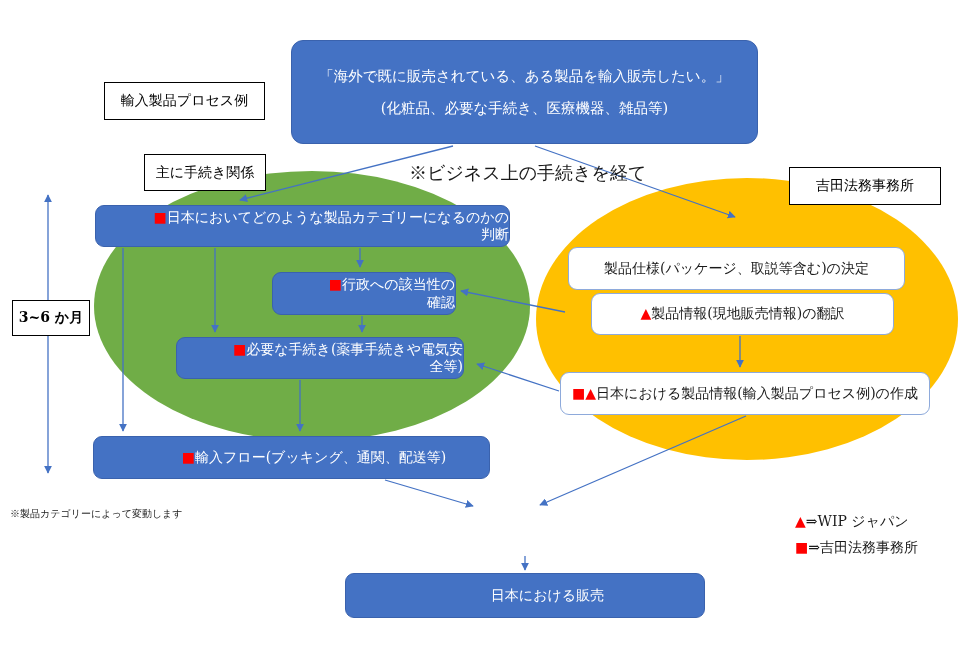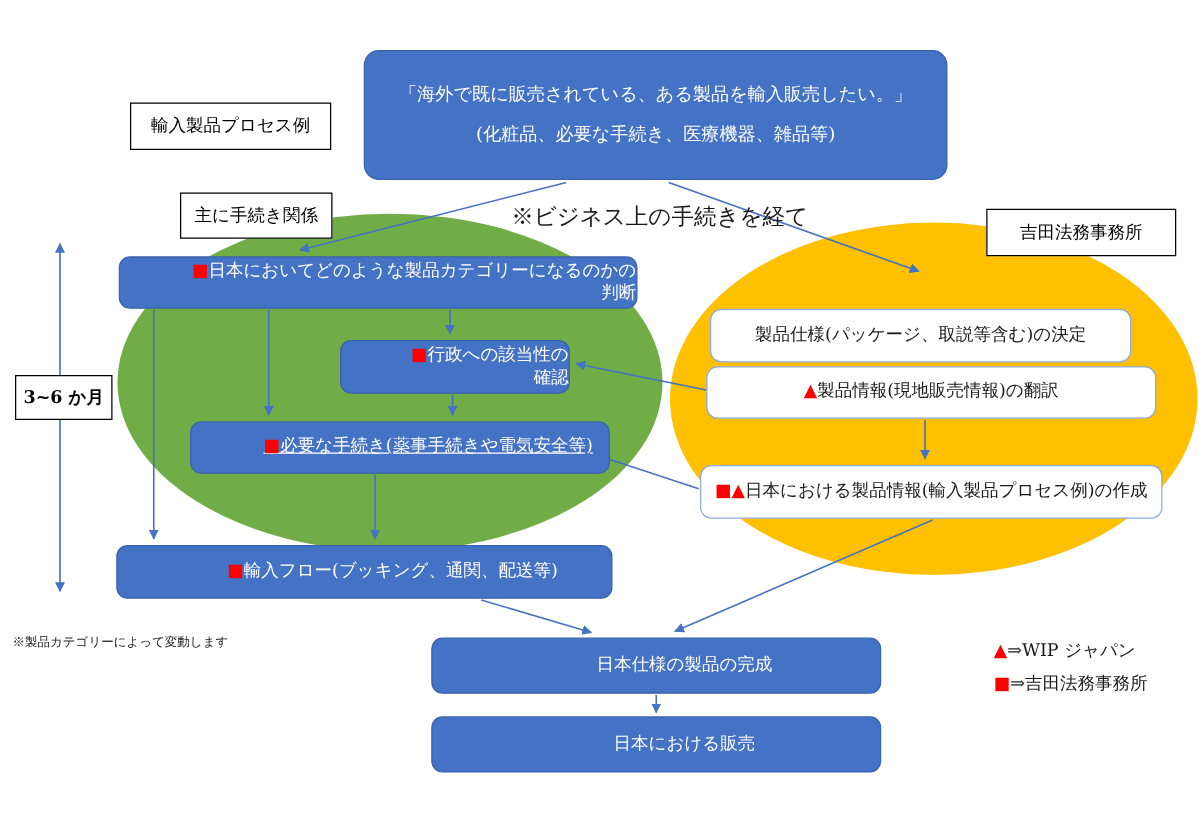--- a/index.html
+++ b/index.html
@@ -93,43 +93,40 @@
   </div>
 
   <div class="node blue" style="left:95px;top:205px;width:415px;height:42px;">
     <span><span class="marker">■</span><span>日本においてどのような製品カテゴリーになるのかの判断</span></span>
   </div>
 
   <div class="node blue" style="left:272px;top:272px;width:184px;height:43px;">
     <span><span class="marker">■</span><span>行政への該当性の確認</span></span>
   </div>
 
-  <div class="node blue" style="left:152px;top:337px;width:336px;height:42px;text-decoration:underline;">
+  <div class="node blue" style="left:176px;top:337px;width:288px;height:42px;">
     <span><span class="marker">■</span><span>必要な手続き(薬事手続きや電気安全等)</span></span>
   </div>
 
   <div class="node blue" style="left:93px;top:436px;width:397px;height:43px;">
     <span><span class="marker">■</span><span>輸入フロー(ブッキング、通関、配送等)</span></span>
   </div>
 
   <div class="node white" style="left:568px;top:222px;width:337px;height:43px;margin-top:25px;">
     <span><span class="marker"></span><span>製品仕様(パッケージ、取説等含む)の決定</span></span>
   </div>
 
-  <div class="node white" style="left:565px;top:293px;width:360px;height:42px;">
+  <div class="node white" style="left:591px;top:293px;width:303px;height:42px;">
     <span><span class="marker">▲</span><span>製品情報(現地販売情報)の翻訳</span></span>
   </div>
 
   <div class="node white" style="left:560px;top:372px;width:370px;height:43px;">
     <span><span class="marker">■▲</span><span>日本における製品情報(輸入製品プロセス例)の作成</span></span>
   </div>
 
-  <div class="node blue" style="left:345px;top:510px;width:360px;height:45px;">
-    <span>日本仕様の製品の完成</span>
-  </div>
 
   <div class="node blue" style="left:345px;top:573px;width:360px;height:45px;">
     <span>日本における販売</span>
   </div>
 
   <div class="label-box" style="left:12px;top:300px;width:78px;height:36px;font-weight:bold;">
     <span>3~6 か月</span>
   </div>
 
   <div class="plain-text" style="left:10px;top:507px;font-size:10px;">※製品カテゴリーによって変動します</div>

